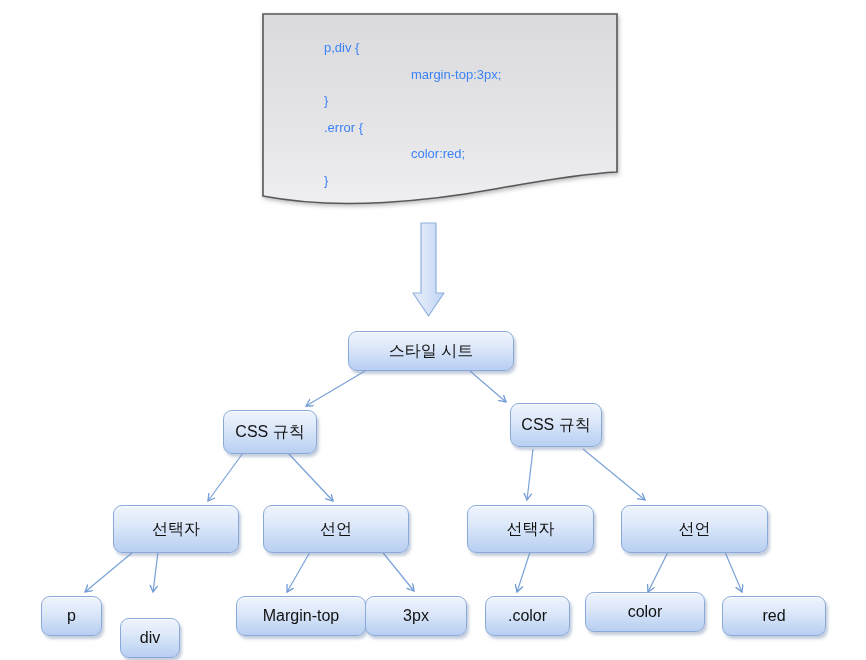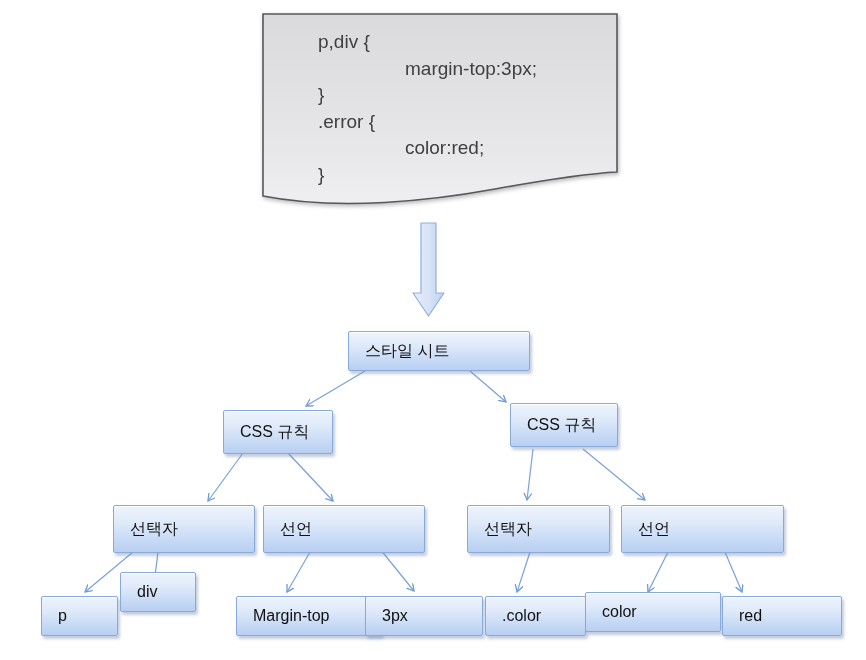--- a/index.html
+++ b/index.html
@@ -3,31 +3,31 @@
 <meta charset="utf-8">
 <style>
   html,body{margin:0;padding:0;background:#ffffff;}
   .canvas{
     position:relative;width:866px;height:660px;background:#ffffff;
     font-family:"Liberation Sans",sans-serif;overflow:hidden;
   }
   svg.layer{position:absolute;left:0;top:0;}
   .doc-shape{filter:drop-shadow(1px 2px 2px rgba(0,0,0,0.28));}
   .code{
-    position:absolute;left:310px;top:21px;margin:8px;
+    position:absolute;left:310px;top:21px;margin:14px;
     font-family:"Liberation Sans",sans-serif;
-    font-size:19px;line-height:26.5px;color:#404040;
+    font-size:13px;line-height:26.5px;color:#3b82f6;
     white-space:pre;tab-size:87px;-moz-tab-size:87px;
   }
   .node{
-    position:absolute;display:flex;align-items:center;
-    border:1px solid #89a9d8;border-radius:2px;
+    position:absolute;display:flex;align-items:center;justify-content:center;
+    border:1px solid #89a9d8;border-radius:9px;
     background:linear-gradient(180deg,#eef4fd 0%,#dde8f9 40%,#c6d9f5 75%,#b9cff2 100%);
     box-shadow:2px 3px 3px rgba(125,145,180,0.45), inset 0 1px 0 rgba(255,255,255,0.85);
-    color:#111111;font-size:16px;padding-left:16px;
+    color:#111111;font-size:16px;
   }
   .node span{white-space:nowrap;}
 </style>
 </head>
 <body>
 
 <div class="canvas">
 
   <svg class="layer" width="866" height="660" viewBox="0 0 866 660">
     <defs>
@@ -98,21 +98,21 @@
       </div>
       <div class="node" style="left: 467px; top: 505px; width: 125px; height: 46px;">
         <span>선택자</span>
       </div>
       <div class="node" style="left: 621px; top: 505px; width: 145px; height: 46px;">
         <span>선언</span>
       </div>
       <div class="node" style="left: 41px; top: 596px; width: 59px; height: 38px;">
         <span>p</span>
       </div>
-      <div class="node" style="left: 120px; top: 572px; width: 58px; height: 38px;">
+      <div class="node" style="left: 120px; top: 618px; width: 58px; height: 38px;">
         <span>div</span>
       </div>
       <div class="node" style="left: 236px; top: 596px; width: 128px; height: 38px;">
         <span>Margin-top</span>
       </div>
       <div class="node" style="left: 365px; top: 596px; width: 100px; height: 38px;">
         <span>3px</span>
       </div>
       <div class="node" style="left: 485px; top: 596px; width: 83px; height: 38px;">
         <span>.color</span>

